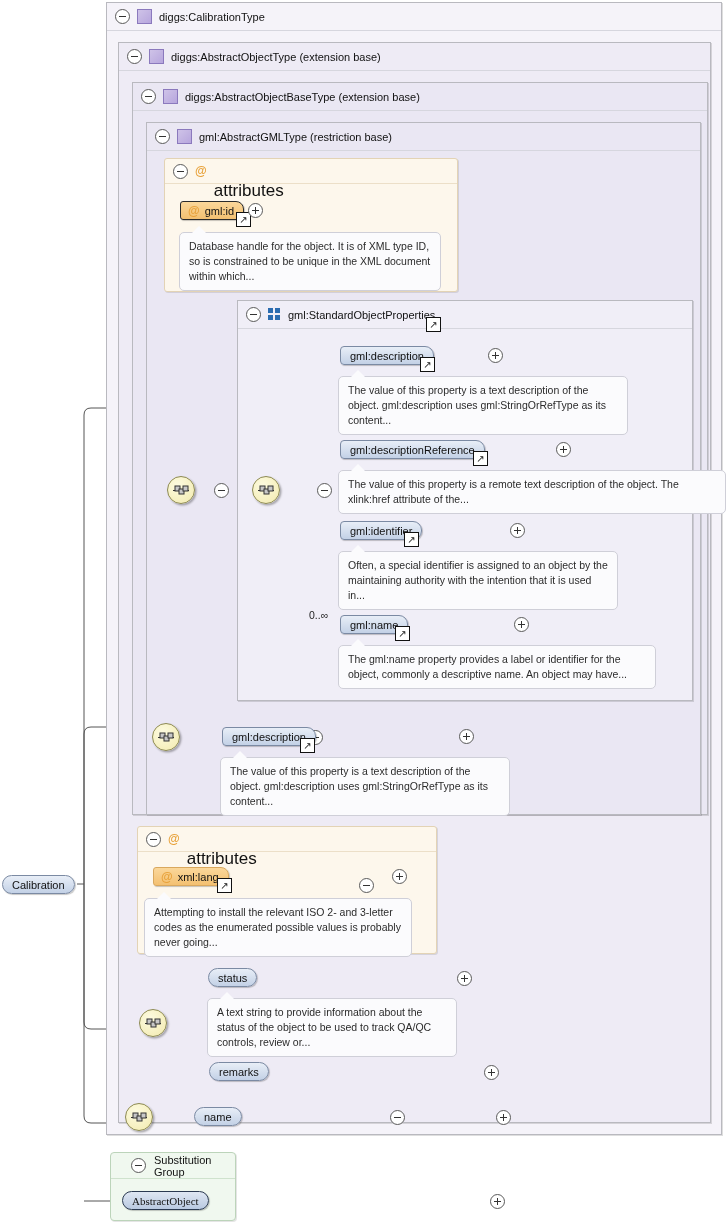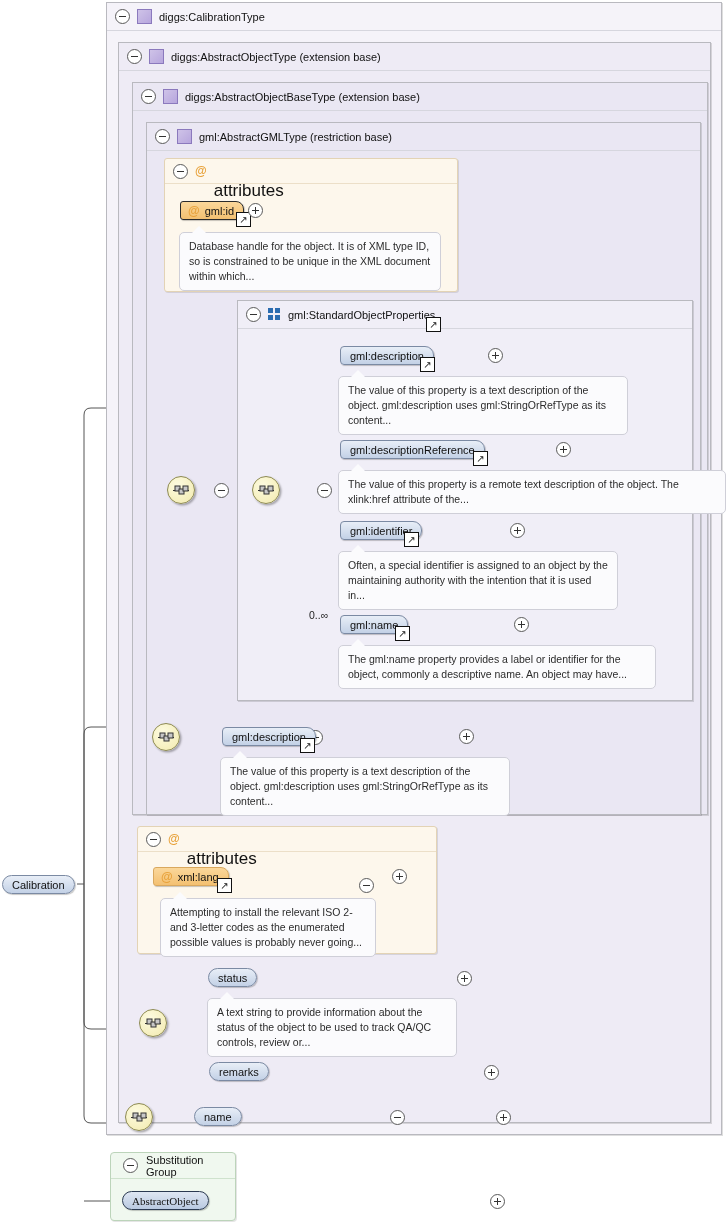--- a/index.html
+++ b/index.html
@@ -141,21 +141,21 @@
   }
   .seqn svg{display:block;}
 
   
   .subbox{
     position:absolute;box-sizing:border-box;
     background:#f0f8ef;border:1px solid #bcd4ba;border-radius:4px;
     box-shadow:1px 1px 0 rgba(0,0,0,.10);
   }
   .subbox > .shead{
-    height:25px;display:flex;align-items:center;gap:8px;padding-left:12px;
+    height:25px;display:flex;align-items:center;gap:8px;padding-left:20px;
     border-bottom:1px solid #cfe2cd;font-size:11px;color:#111;
   }
 
   .card{position:absolute;font-size:10.5px;color:#222;white-space:nowrap;}
 
   svg.wires{position:absolute;left:0;top:0;width:726px;height:1223px;
             pointer-events:none;}
 </style>
 </head>
 <body>
@@ -332,21 +332,21 @@
     <span class="aticon">@</span>
     <span class="alabel">attributes</span>
   </div>
 </div>
 <div class="attrnode opt" style="left:153px;top:867px;">
   <span class="aticon">@</span>
   <span>xml:lang</span>
 </div>
 <div class="linkb" style="left:217px;top:878px;">↗</div>
 <div class="circ plus" style="left:229px;top:869px;"></div>
-<div class="doc" style="left:160px;top:898px;width:216px;">Attempting to install the relevant ISO 2- and 3-letter codes as the enumerated possible values is probably never going...</div>
+<div class="doc" style="left:144px;top:898px;width:268px;">Attempting to install the relevant ISO 2- and 3-letter codes as the enumerated possible values is probably never going...</div>
 
 
 <div class="seqn" style="left:139px;top:1009px;">
   <svg width="17" height="11" viewBox="0 0 17 11">
     <line x1="0" y1="5.5" x2="16" y2="5.5" stroke="#333" stroke-width="1"></line>
     <rect x="2" y="1" width="5" height="5" fill="#c8c8c8" stroke="#333" stroke-width="1"></rect>
     <rect x="6" y="4" width="5" height="5" fill="#c8c8c8" stroke="#333" stroke-width="1"></rect>
     <rect x="10" y="1" width="5" height="5" fill="#c8c8c8" stroke="#333" stroke-width="1"></rect>
   </svg>
 </div>

